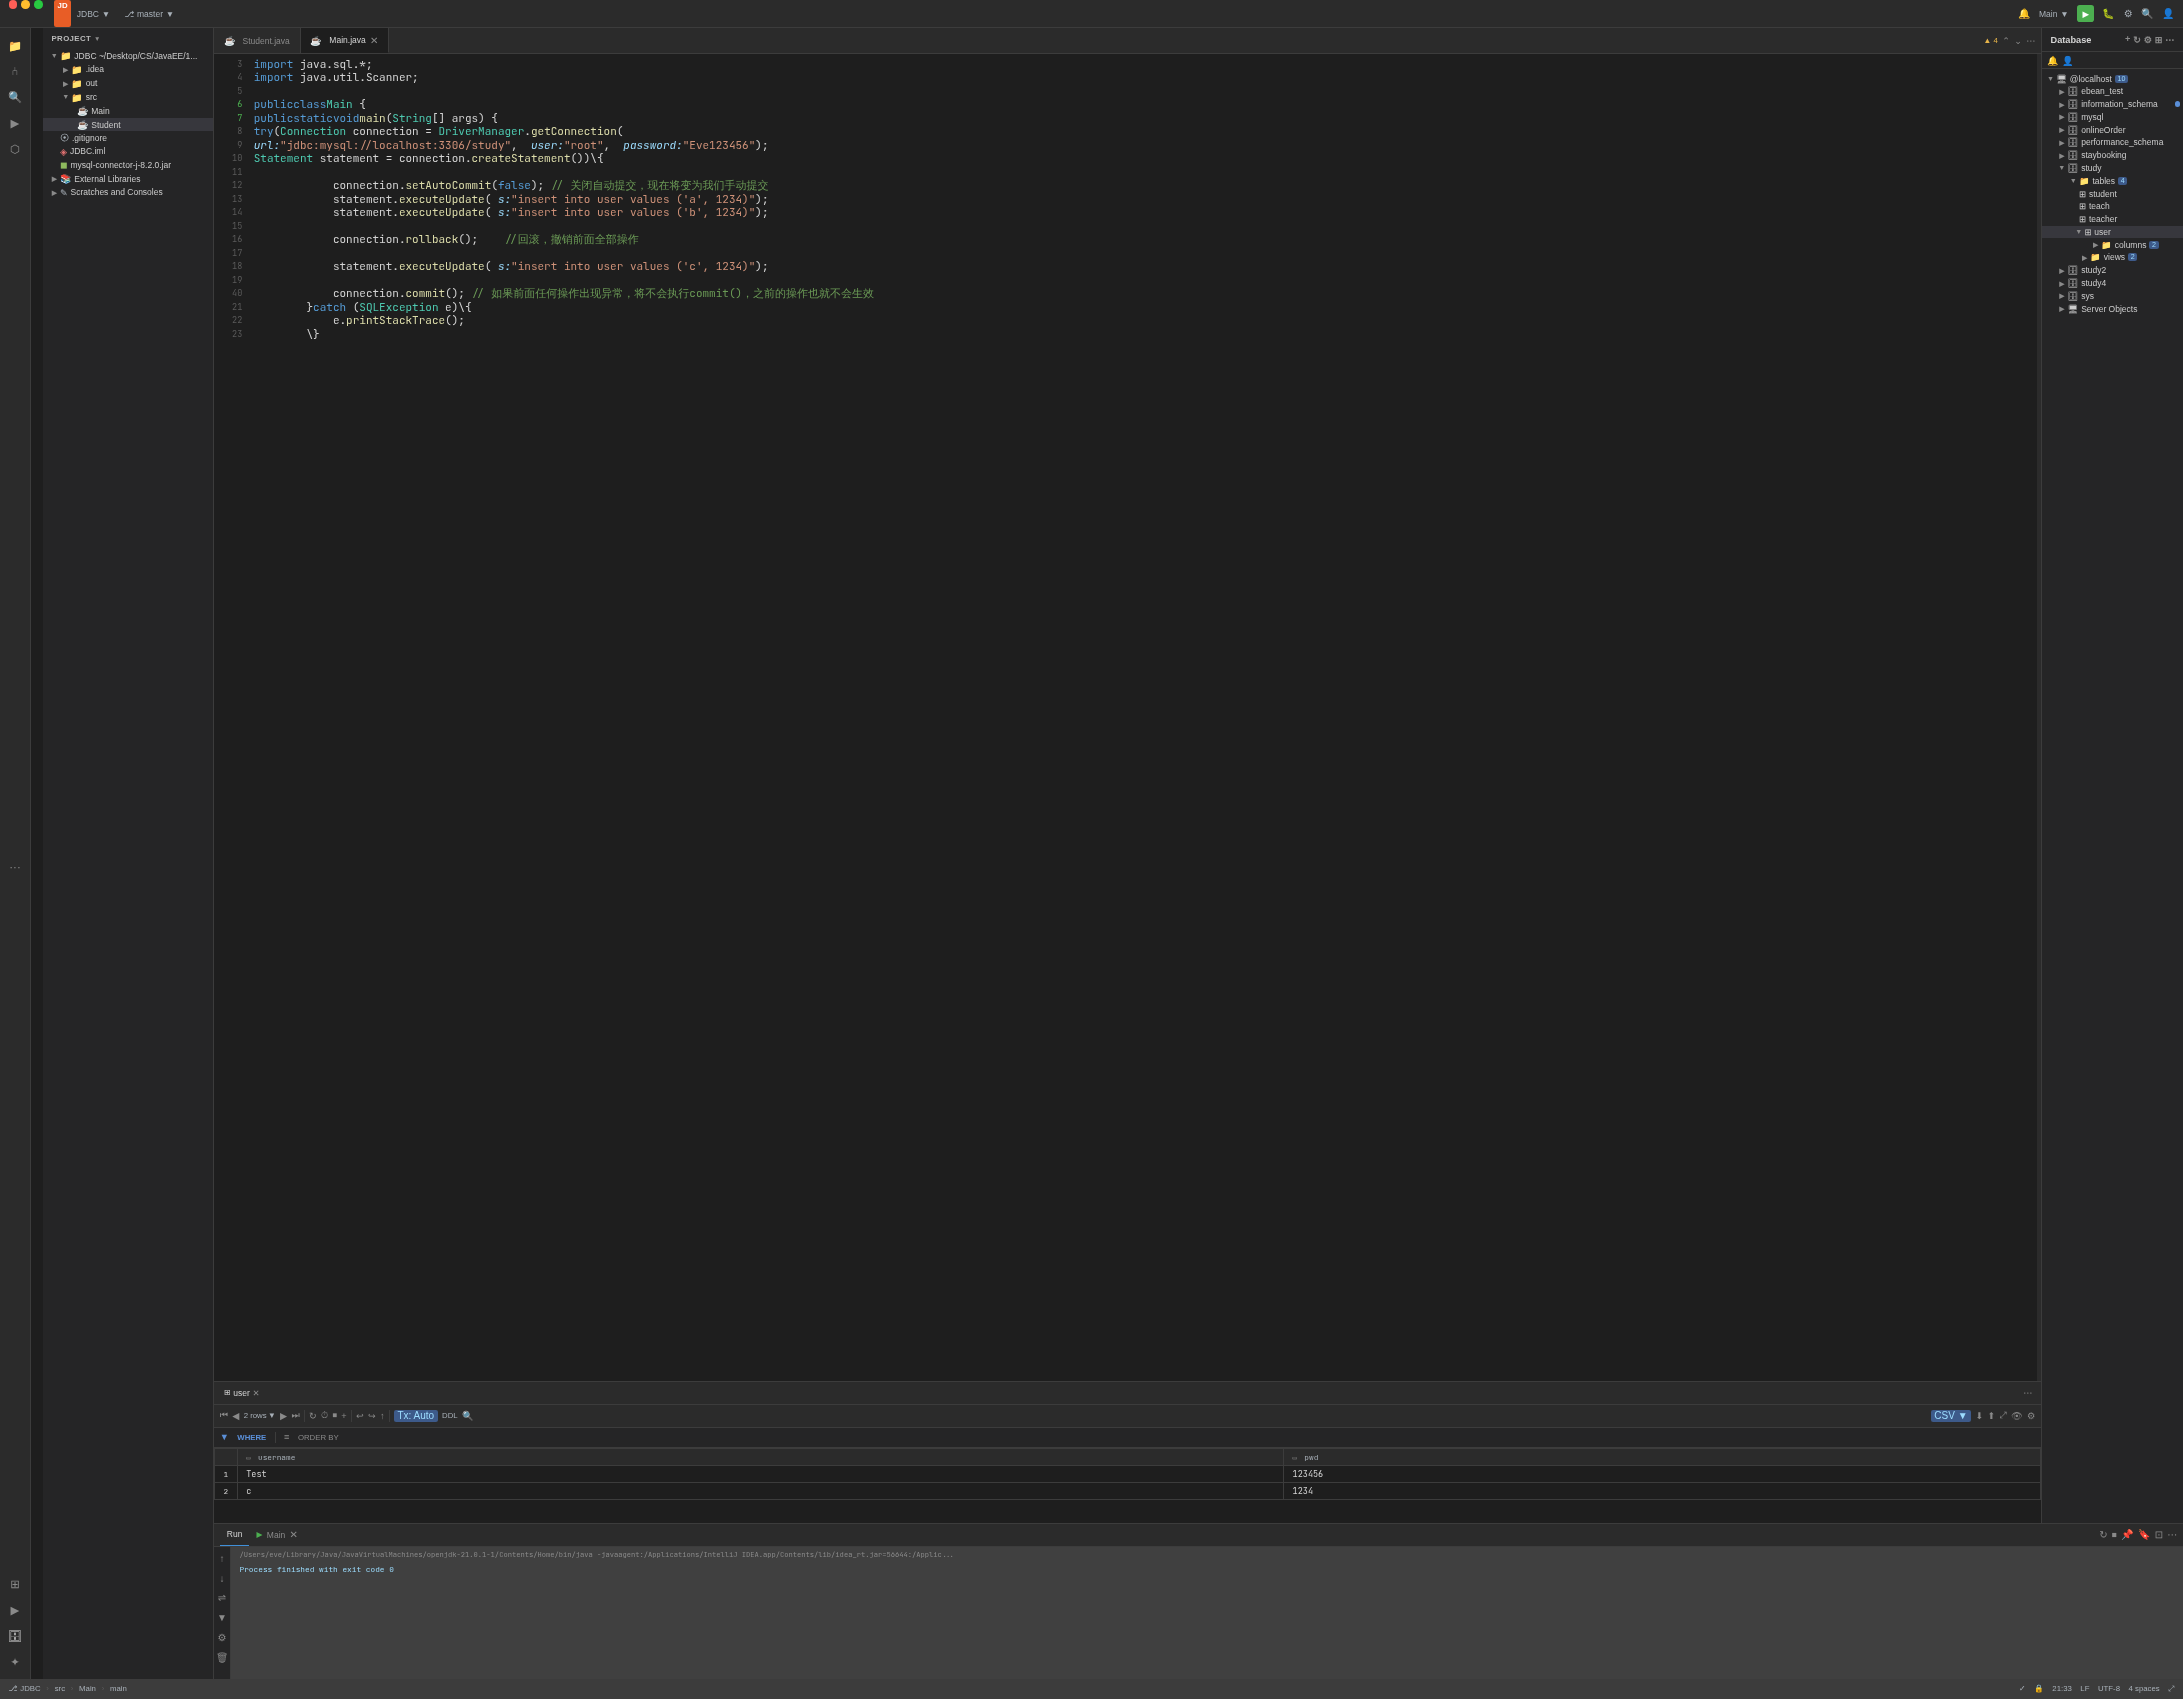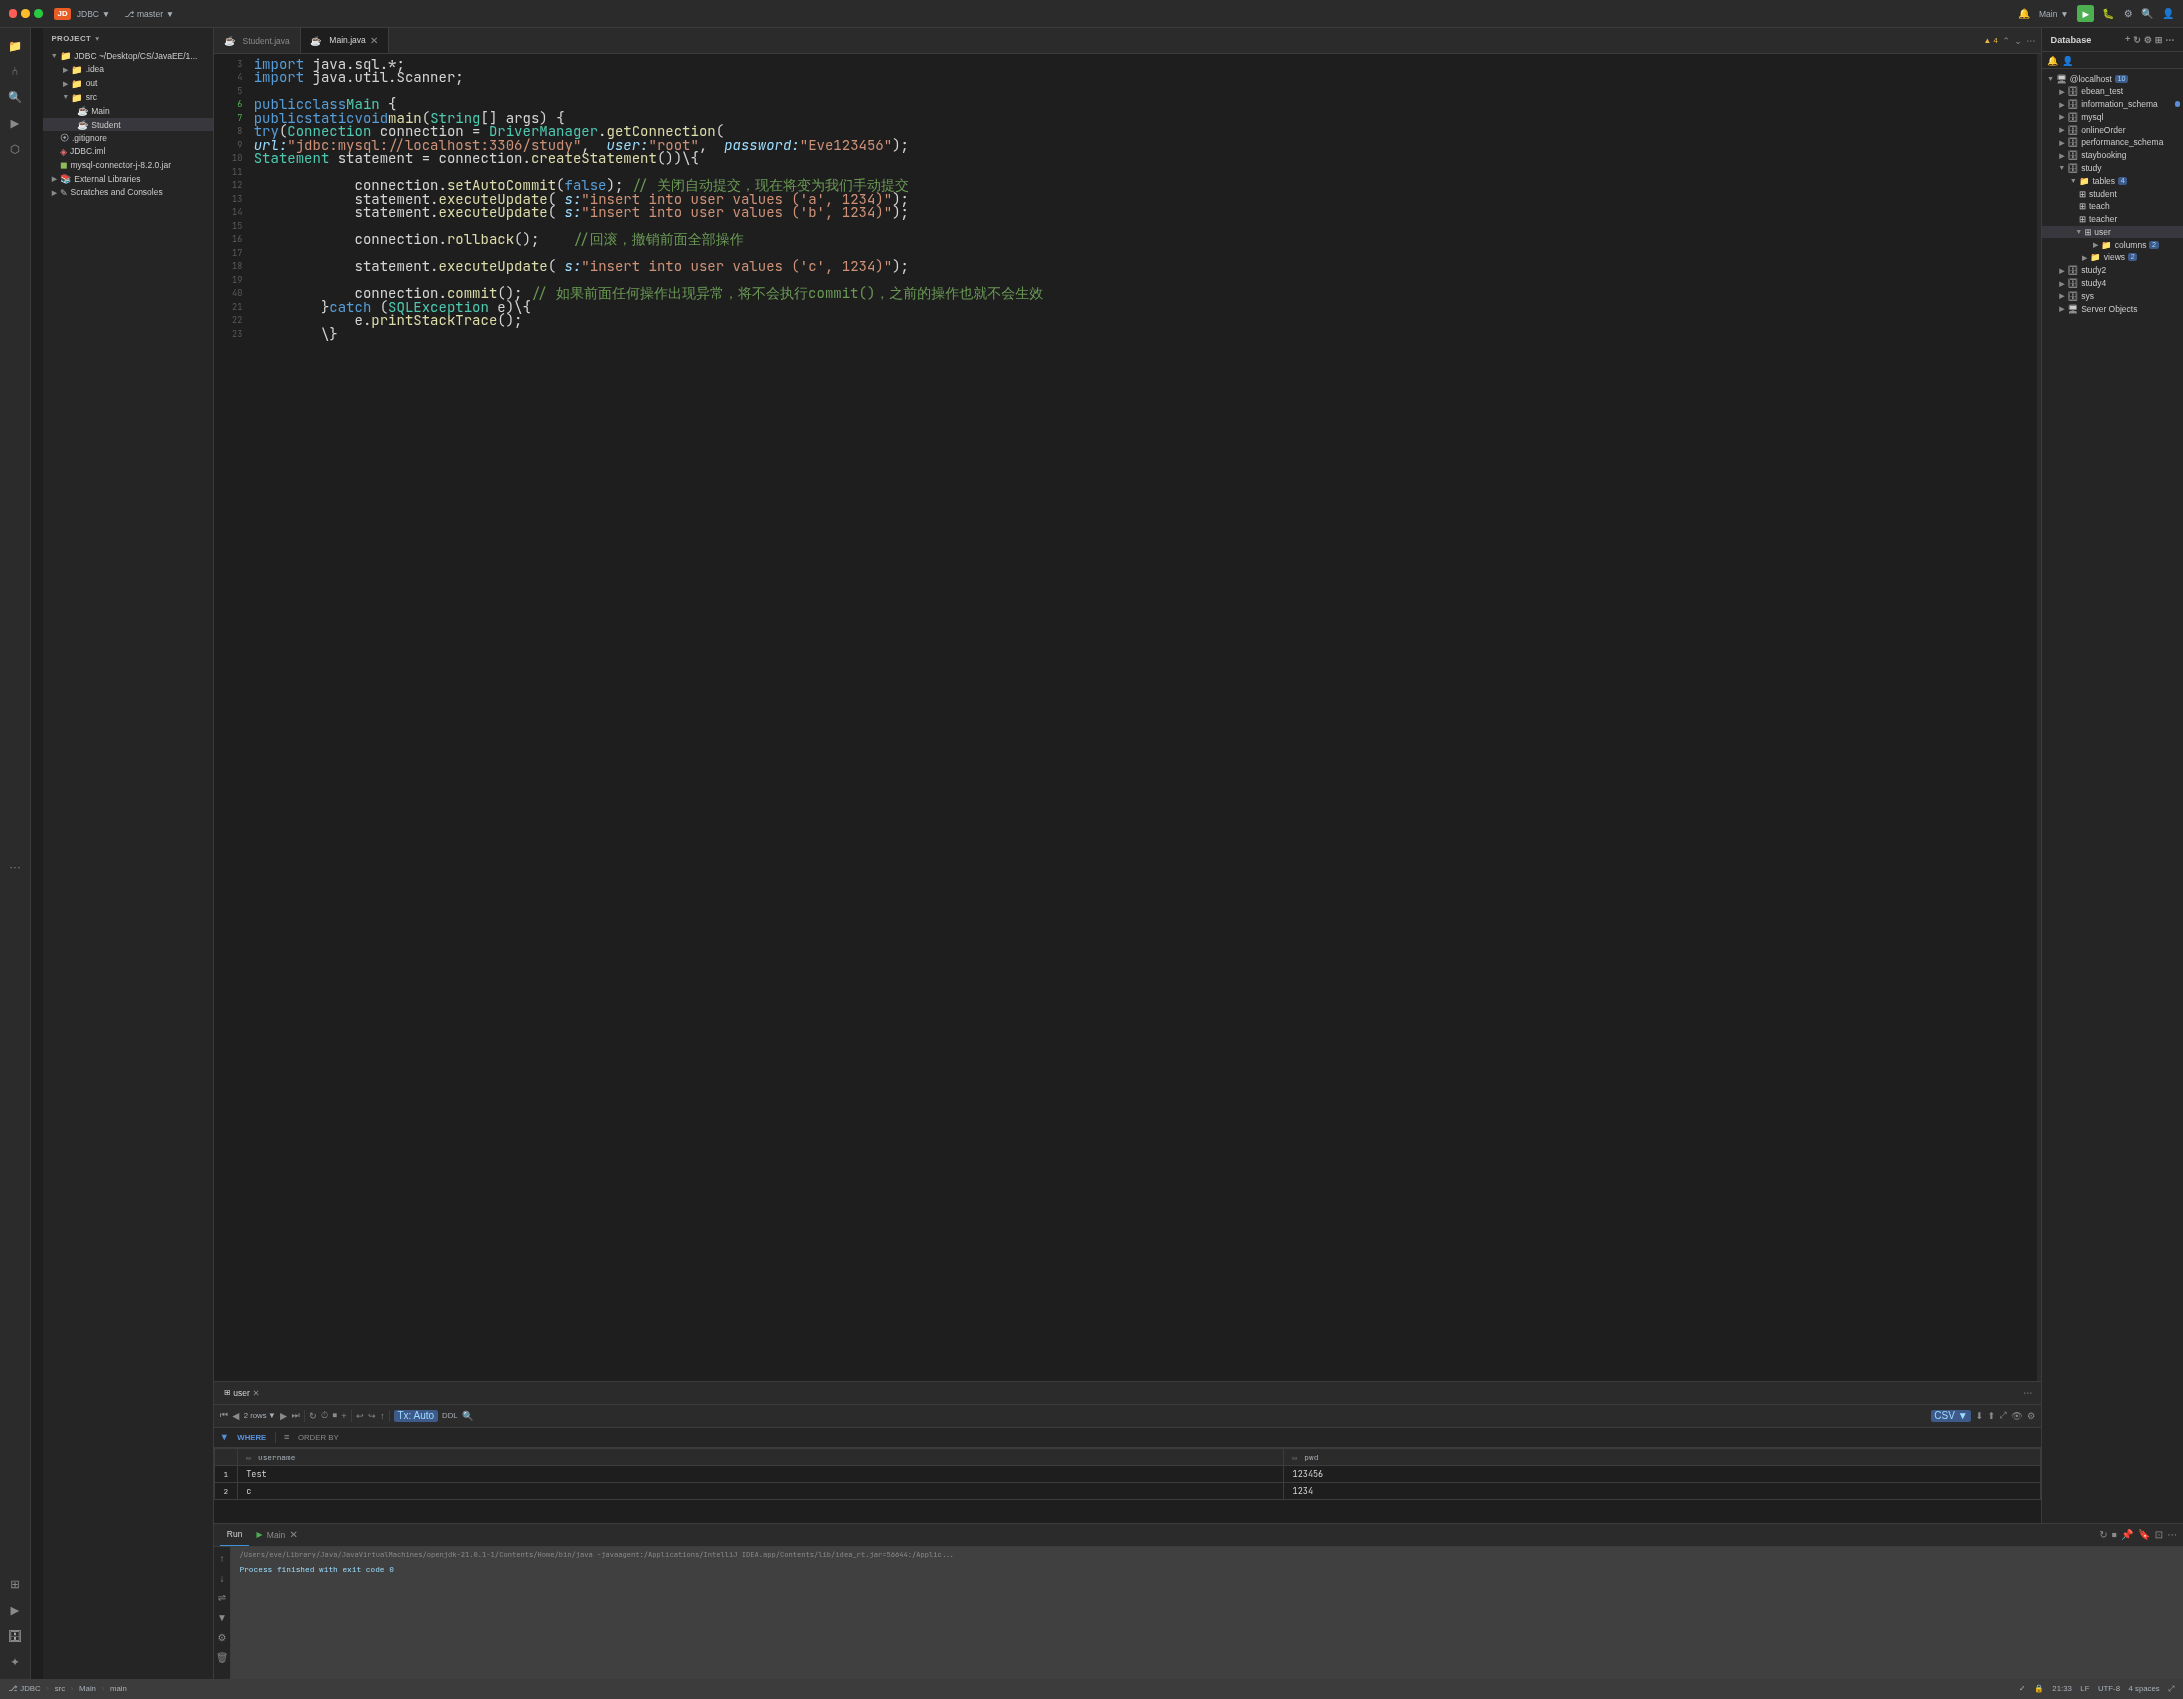--- a/index.html
+++ b/index.html
@@ -10,21 +10,20 @@
       font-size: 9.2px;
       height: 100vh;
       overflow: hidden;
     }
 
     
     .titlebar {
       height: 28.4px;
       background: #2b2b2b;
       display: flex;
-      align-items: center;
       padding: 0 8.5px;
       gap: 5.7px;
       border-bottom: 0.7px solid #3c3c3c;
       -webkit-app-region: drag;
     }
     .traffic-lights { display: flex; gap: 4.3px; }
     .traffic-light { width: 8.5px; height: 8.5px; border-radius: 50%; }
     .tl-red { background: #ff5f57; }
     .tl-yellow { background: #ffbd2e; }
     .tl-green { background: #28ca41; }
@@ -230,21 +229,21 @@
       height: 13.5px;
       display: flex;
       align-items: center;
       justify-content: flex-end;
     }
     .line-number.has-run { color: #4CAF50; }
     .code-area {
       flex: 1;
       padding: 2.8px 0 2.8px 5.7px;
       font-family: 'JetBrains Mono', 'Courier New', monospace;
-      font-size: 14px;
+      font-size: 11px;
       overflow: auto;
       background: #1e1e1e;
     }
     .code-line {
       height: 13.5px;
       display: flex;
       align-items: center;
       white-space: pre;
       color: #d4d4d4;
     }

